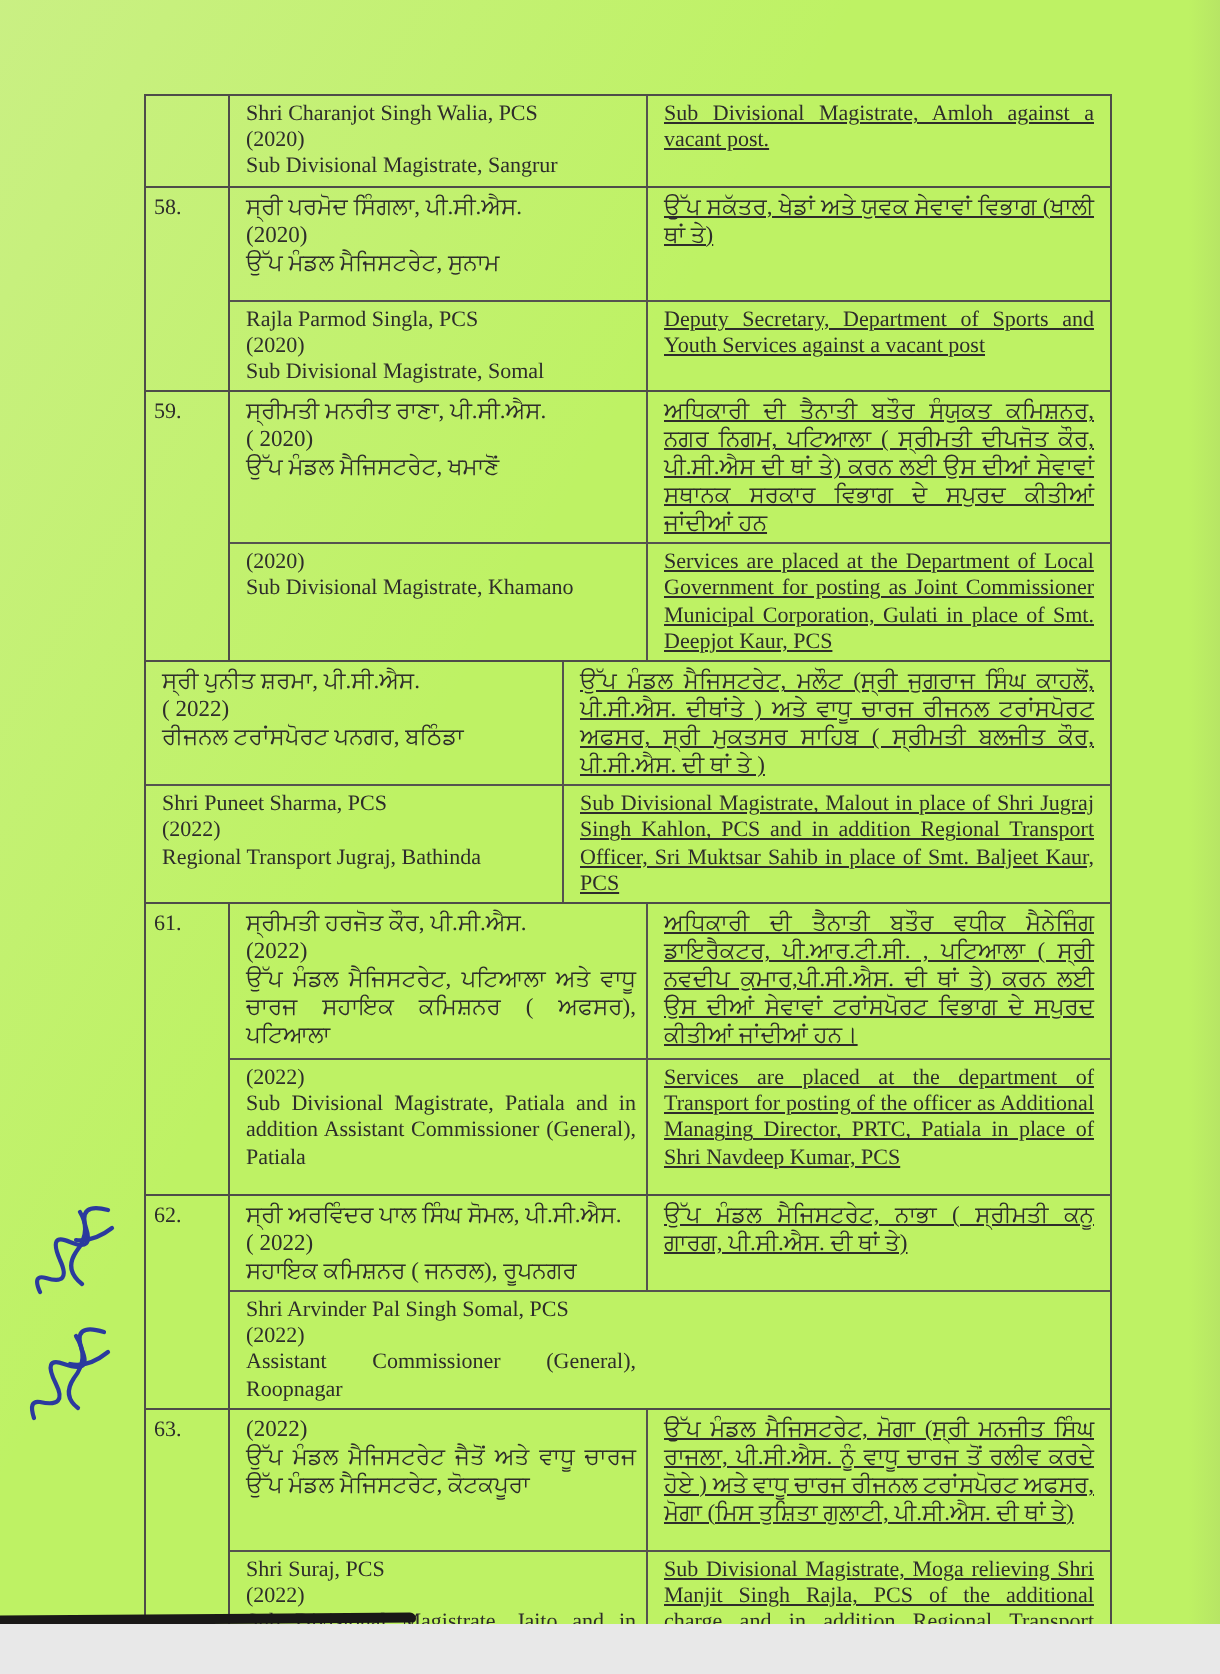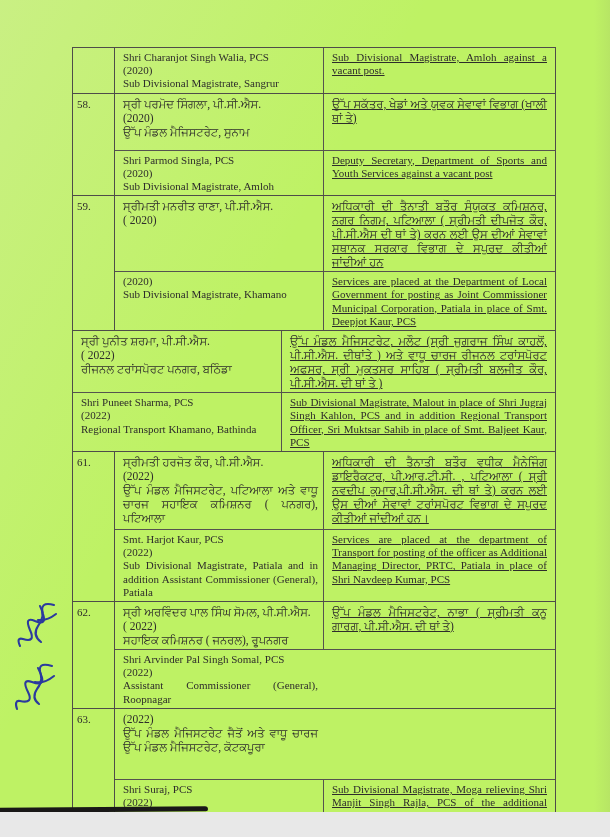--- a/index.html
+++ b/index.html
@@ -103,84 +103,84 @@
         <div class="subrow pa" style="min-height:56px">
           <div class="cname">
             <div>ਸ੍ਰੀ ਪਰਮੋਦ ਸਿੰਗਲਾ, ਪੀ.ਸੀ.ਐਸ.</div>
             <div>(2020)</div>
             <div class="post">ਉੱਪ ਮੰਡਲ ਮੈਜਿਸਟਰੇਟ, ਸੁਨਾਮ</div>
           </div>
           <div class="cdesc">ਉੱਪ ਸਕੱਤਰ, ਖੇਡਾਂ ਅਤੇ ਯੁਵਕ ਸੇਵਾਵਾਂ ਵਿਭਾਗ (ਖਾਲੀ ਥਾਂ ਤੇ)</div>
         </div>
         <div class="subrow en" style="min-height:41px">
           <div class="cname">
-            <div>Shri Parmod Singla, PCS</div>
-            <div>(2020)</div>
-            <div class="post">Sub Divisional Magistrate, Amloh</div>
+            <div>Rajla Parmod Singla, PCS</div>
+            <div>(2020)</div>
+            <div class="post">Sub Divisional Magistrate, Somal</div>
           </div>
           <div class="cdesc">Deputy Secretary, Department of Sports and Youth Services against a vacant post</div>
         </div>
       </div>
     </div>
 
     <div class="entry">
       <div class="num-cell">59.</div>
       <div class="entry-body">
         <div class="subrow pa" style="min-height:65px">
           <div class="cname">
             <div>ਸ੍ਰੀਮਤੀ ਮਨਰੀਤ ਰਾਣਾ, ਪੀ.ਸੀ.ਐਸ.</div>
             <div>( 2020)</div>
+            <div class="post">ਉੱਪ ਮੰਡਲ ਮੈਜਿਸਟਰੇਟ, ਖਮਾਣੋਂ</div>
           </div>
           <div class="cdesc">ਅਧਿਕਾਰੀ ਦੀ ਤੈਨਾਤੀ ਬਤੌਰ ਸੰਯੁਕਤ ਕਮਿਸ਼ਨਰ, ਨਗਰ ਨਿਗਮ, ਪਟਿਆਲਾ ( ਸ੍ਰੀਮਤੀ ਦੀਪਜੋਤ ਕੌਰ, ਪੀ.ਸੀ.ਐਸ ਦੀ ਥਾਂ ਤੇ) ਕਰਨ ਲਈ ਉਸ ਦੀਆਂ ਸੇਵਾਵਾਂ ਸਥਾਨਕ ਸਰਕਾਰ ਵਿਭਾਗ ਦੇ ਸਪੁਰਦ ਕੀਤੀਆਂ ਜਾਂਦੀਆਂ ਹਨ</div>
         </div>
         <div class="subrow en" style="min-height:59px">
           <div class="cname">
             <div>(2020)</div>
             <div class="post">Sub Divisional Magistrate, Khamano</div>
           </div>
-          <div class="cdesc">Services are placed at the Department of Local Government for posting as Joint Commissioner Municipal Corporation, Patiala in place of Smt. Deepjot Kaur, PCS</div>
+          <div class="cdesc">Services are placed at the Department of Local Government for posting as Joint Commissioner Municipal Corporation, Gulati in place of Smt. Deepjot Kaur, PCS</div>
         </div>
       </div>
     </div>
 
     <div class="entry">
       <div class="entry-body">
         <div class="subrow pa" style="min-height:61px">
           <div class="cname">
             <div>ਸ੍ਰੀ ਪੁਨੀਤ ਸ਼ਰਮਾ, ਪੀ.ਸੀ.ਐਸ.</div>
             <div>( 2022)</div>
             <div class="post">ਰੀਜਨਲ ਟਰਾਂਸਪੋਰਟ ਪਨਗਰ, ਬਠਿੰਡਾ</div>
           </div>
           <div class="cdesc">ਉੱਪ ਮੰਡਲ ਮੈਜਿਸਟਰੇਟ, ਮਲੌਟ (ਸ੍ਰੀ ਜੁਗਰਾਜ ਸਿੰਘ ਕਾਹਲੋਂ, ਪੀ.ਸੀ.ਐਸ. ਦੀਥਾਂਤੇ ) ਅਤੇ ਵਾਧੂ ਚਾਰਜ ਰੀਜਨਲ ਟਰਾਂਸਪੋਰਟ ਅਫਸਰ, ਸ੍ਰੀ ਮੁਕਤਸਰ ਸਾਹਿਬ ( ਸ੍ਰੀਮਤੀ ਬਲਜੀਤ ਕੌਰ, ਪੀ.ਸੀ.ਐਸ. ਦੀ ਥਾਂ ਤੇ )</div>
         </div>
         <div class="subrow en" style="min-height:52px">
           <div class="cname">
             <div>Shri Puneet Sharma, PCS</div>
             <div>(2022)</div>
-            <div class="post">Regional Transport Khamano, Bathinda</div>
+            <div class="post">Regional Transport Jugraj, Bathinda</div>
           </div>
           <div class="cdesc">Sub Divisional Magistrate, Malout in place of Shri Jugraj Singh Kahlon, PCS and in addition Regional Transport Officer, Sri Muktsar Sahib in place of Smt. Baljeet Kaur, PCS</div>
         </div>
       </div>
     </div>
 
     <div class="entry">
       <div class="num-cell">61.</div>
       <div class="entry-body">
         <div class="subrow pa" style="min-height:77px">
           <div class="cname">
             <div>ਸ੍ਰੀਮਤੀ ਹਰਜੋਤ ਕੌਰ, ਪੀ.ਸੀ.ਐਸ.</div>
             <div>(2022)</div>
-            <div class="post">ਉੱਪ ਮੰਡਲ ਮੈਜਿਸਟਰੇਟ, ਪਟਿਆਲਾ ਅਤੇ ਵਾਧੂ ਚਾਰਜ ਸਹਾਇਕ ਕਮਿਸ਼ਨਰ ( ਪਨਗਰ), ਪਟਿਆਲਾ</div>
+            <div class="post">ਉੱਪ ਮੰਡਲ ਮੈਜਿਸਟਰੇਟ, ਪਟਿਆਲਾ ਅਤੇ ਵਾਧੂ ਚਾਰਜ ਸਹਾਇਕ ਕਮਿਸ਼ਨਰ ( ਅਫਸਰ), ਪਟਿਆਲਾ</div>
           </div>
           <div class="cdesc">ਅਧਿਕਾਰੀ ਦੀ ਤੈਨਾਤੀ ਬਤੌਰ ਵਧੀਕ ਮੈਨੇਜਿੰਗ ਡਾਇਰੈਕਟਰ, ਪੀ.ਆਰ.ਟੀ.ਸੀ. , ਪਟਿਆਲਾ ( ਸ੍ਰੀ ਨਵਦੀਪ ਕੁਮਾਰ,ਪੀ.ਸੀ.ਐਸ. ਦੀ ਥਾਂ ਤੇ) ਕਰਨ ਲਈ ਉਸ ਦੀਆਂ ਸੇਵਾਵਾਂ ਟਰਾਂਸਪੋਰਟ ਵਿਭਾਗ ਦੇ ਸਪੁਰਦ ਕੀਤੀਆਂ ਜਾਂਦੀਆਂ ਹਨ।</div>
         </div>
         <div class="subrow en" style="min-height:68px">
           <div class="cname">
-            <div>Smt. Harjot Kaur, PCS</div>
             <div>(2022)</div>
             <div class="post">Sub Divisional Magistrate, Patiala and in addition Assistant Commissioner (General), Patiala</div>
           </div>
           <div class="cdesc">Services are placed at the department of Transport for posting of the officer as Additional Managing Director, PRTC, Patiala in place of Shri Navdeep Kumar, PCS</div>
         </div>
       </div>
     </div>
 
     <div class="entry">
       <div class="num-cell">62.</div>
@@ -204,20 +204,21 @@
     </div>
 
     <div class="entry">
       <div class="num-cell">63.</div>
       <div class="entry-body">
         <div class="subrow pa" style="min-height:70px">
           <div class="cname">
             <div>(2022)</div>
             <div class="post">ਉੱਪ ਮੰਡਲ ਮੈਜਿਸਟਰੇਟ ਜੈਤੋਂ ਅਤੇ ਵਾਧੂ ਚਾਰਜ ਉੱਪ ਮੰਡਲ ਮੈਜਿਸਟਰੇਟ, ਕੋਟਕਪੂਰਾ</div>
           </div>
+          <div class="cdesc">ਉੱਪ ਮੰਡਲ ਮੈਜਿਸਟਰੇਟ, ਮੋਗਾ (ਸ੍ਰੀ ਮਨਜੀਤ ਸਿੰਘ ਰਾਜਲਾ, ਪੀ.ਸੀ.ਐਸ. ਨੂੰ ਵਾਧੂ ਚਾਰਜ ਤੋਂ ਰਲੀਵ ਕਰਦੇ ਹੋਏ ) ਅਤੇ ਵਾਧੂ ਚਾਰਜ ਰੀਜਨਲ ਟਰਾਂਸਪੋਰਟ ਅਫਸਰ, ਮੋਗਾ (ਮਿਸ ਤੁਸ਼ਿਤਾ ਗੁਲਾਟੀ, ਪੀ.ਸੀ.ਐਸ. ਦੀ ਥਾਂ ਤੇ)</div>
         </div>
         <div class="subrow en" style="min-height:67px">
           <div class="cname">
             <div>Shri Suraj, PCS</div>
             <div>(2022)</div>
             <div class="post">Sub Divisional Magistrate, Jaito and in addition Sub Divisional Magistrate, Kotkapura</div>
           </div>
           <div class="cdesc">Sub Divisional Magistrate, Moga relieving Shri Manjit Singh Rajla, PCS of the additional charge and in addition Regional Transport Officer, Moga in place of Smt. Tushita Gulati, PCS</div>
         </div>
       </div>

